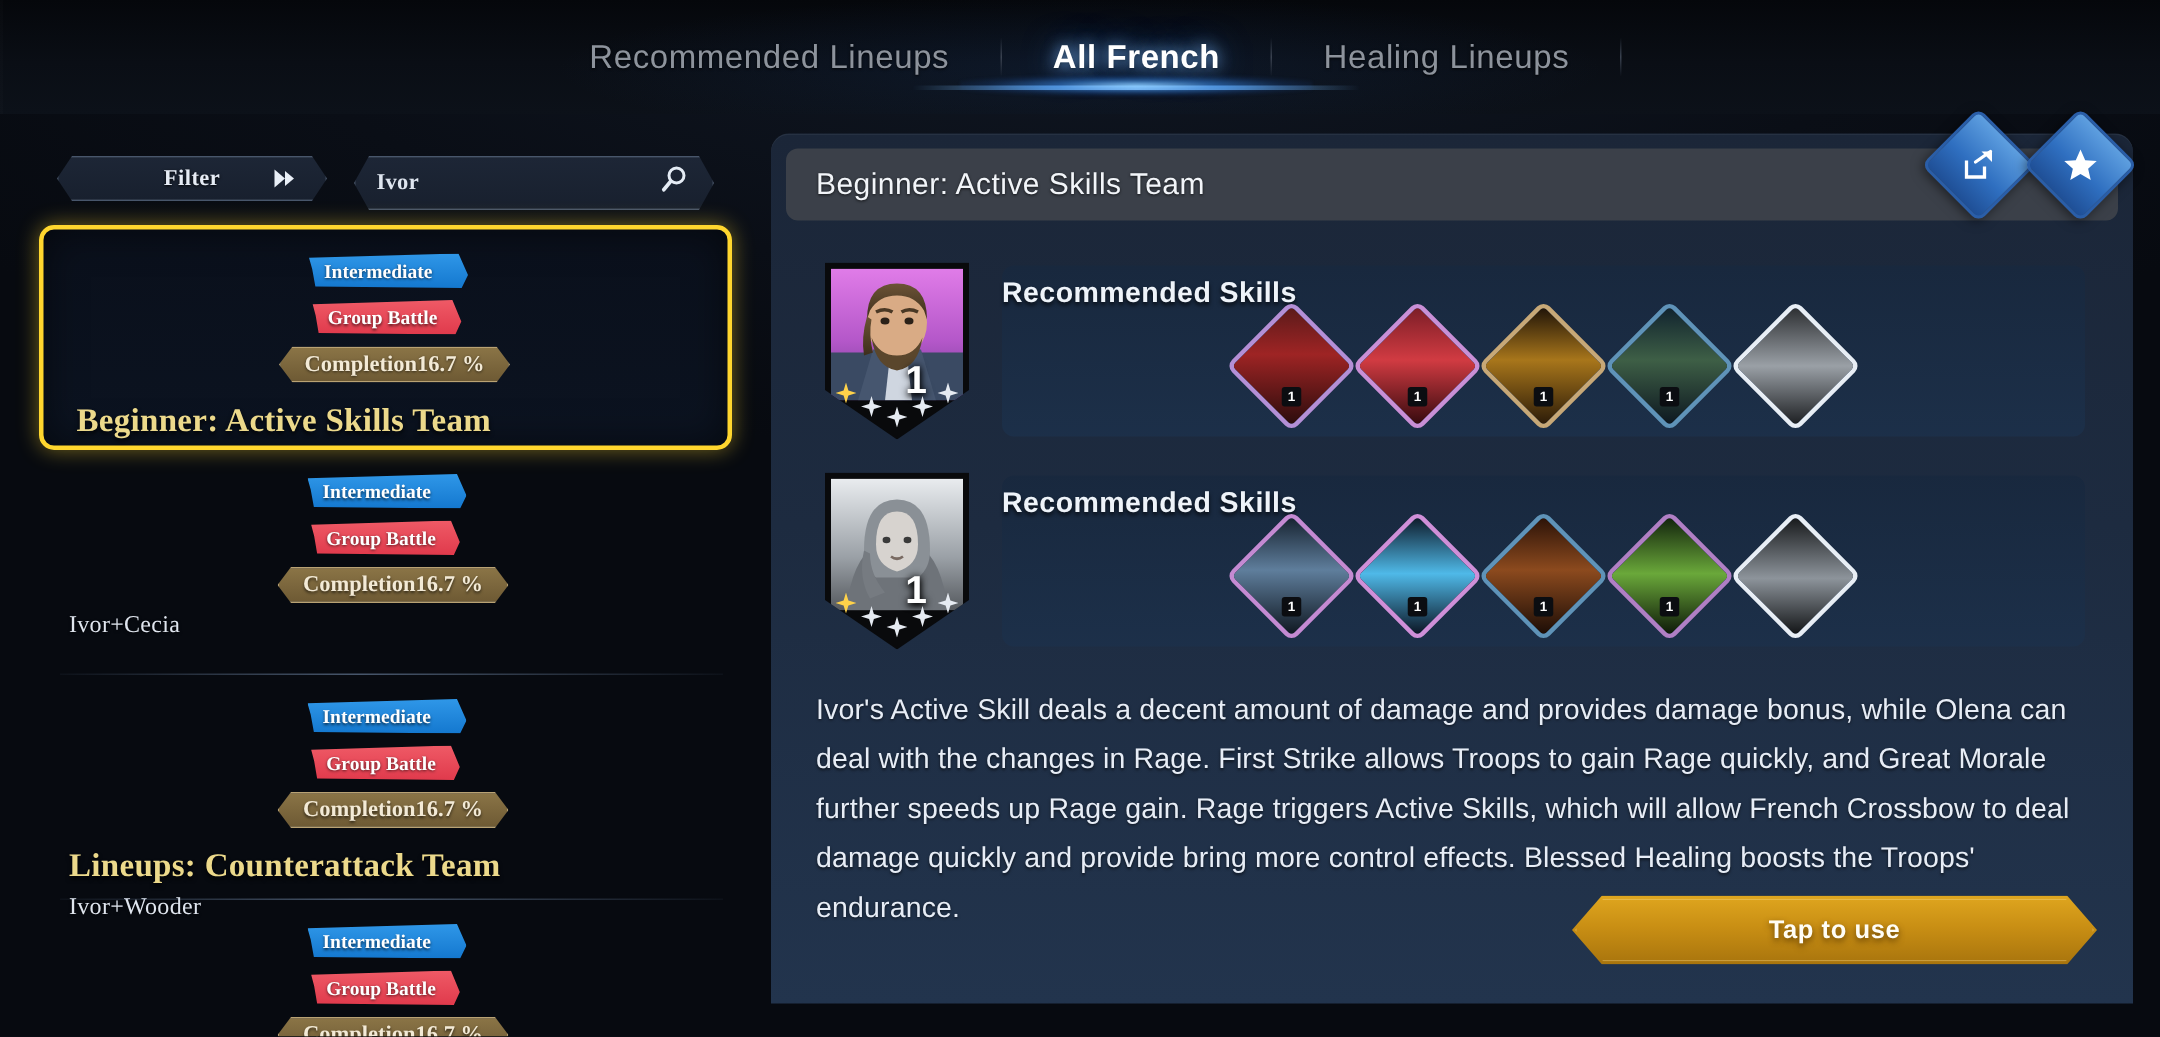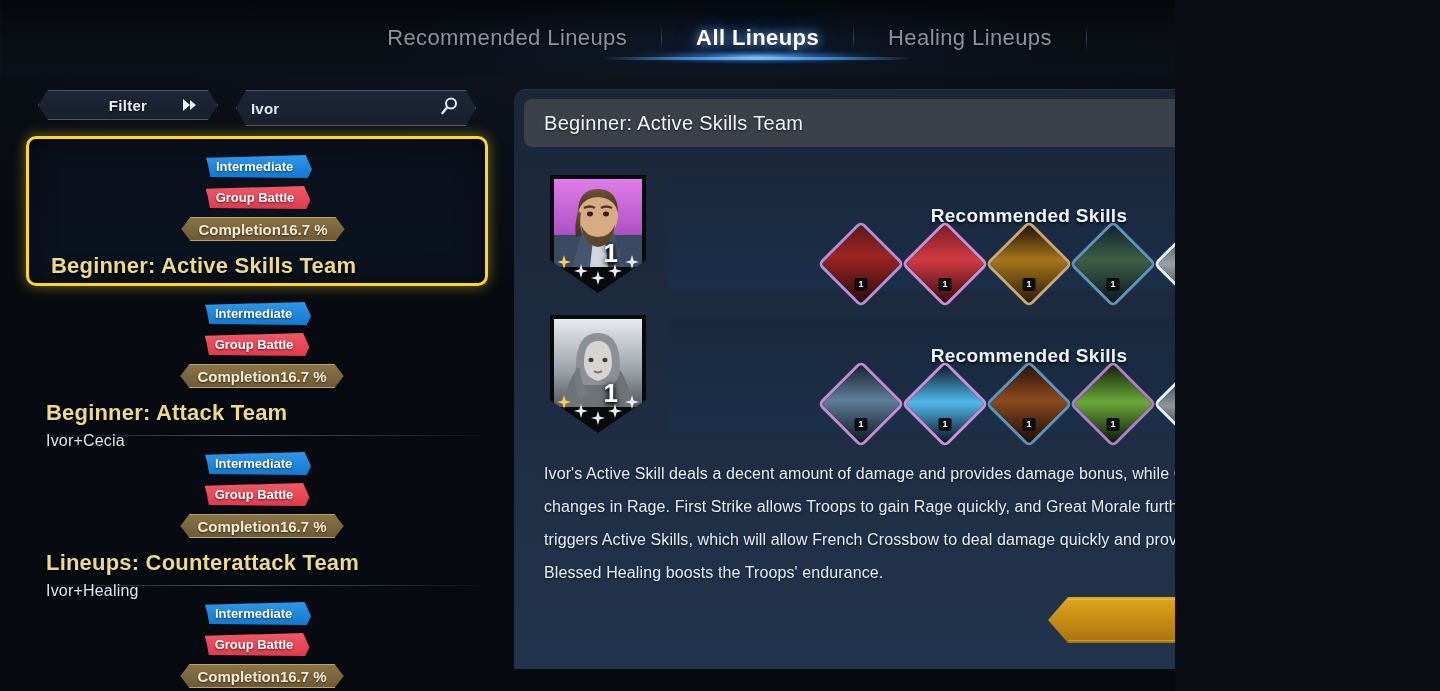--- a/index.html
+++ b/index.html
@@ -4,21 +4,21 @@
 <style>
   * { box-sizing: border-box; margin: 0; padding: 0; }
   html, body {
     width: 1440px; height: 691px;
     overflow: hidden;
     font-family: "Liberation Sans", sans-serif;
     background: #0a0d14;
   }
   #app {
     position: relative;
-    width: 1175px; height: 691px;
+    width: 1440px; height: 691px;
     background:
       radial-gradient(ellipse 900px 300px at 50% 0%, #101723 0%, #0a0e16 60%, #070a10 100%);
     overflow: hidden;
   }
 
   
   .tabbar {
     position: absolute; top: 0; left: 0; width: 1440px; height: 76px;
     background: linear-gradient(180deg,#05070b 0%, #0a0e15 55%, #0c1119 100%);
     display: flex; align-items: flex-start; justify-content: center;
@@ -50,21 +50,21 @@
     filter: blur(1.2px);
   }
   .tab.active::before{
     content:""; position:absolute; left:-60px; right:-60px; bottom:16px; height:3px;
     background: linear-gradient(90deg, transparent, rgba(120,190,255,.75) 30%, rgba(180,225,255,.95) 50%, rgba(120,190,255,.75) 70%, transparent);
     filter: blur(.5px);
   }
   .tab-sep { width:1px; height: 26px; background: linear-gradient(180deg, transparent, #3a4250, transparent); align-self:center;}
 
   
-  .leftcol { position:absolute; left:0; top:62px; width: 510px; height: 615px; }
+  .leftcol { position:absolute; left:0; top:76px; width: 510px; height: 615px; font-family: Liberation Serif, serif; }
 
   .controls { position:absolute; left: 38px; top: 28px; display:flex; gap: 18px; }
 
   .hexbtn {
     position: relative; height: 30px;
     background: linear-gradient(180deg, #1d2636 0%, #18202e 100%);
     border: 1px solid #48566b;
     display:flex; align-items:center;
     clip-path: polygon(10px 0, calc(100% - 10px) 0, 100% 50%, calc(100% - 10px) 100%, 10px 100%, 0 50%);
   }
@@ -174,40 +174,40 @@
   .stars .s:nth-child(3) { margin-bottom: 0px; }
   .stars .s:nth-child(4) { margin-bottom: 7px; }
   .stars .s:nth-child(5) { margin-bottom: 16px; }
 
   .skills-box {
     position:absolute; left: 118px; top: 2px; width: 722px; height: 114px;
     background: linear-gradient(180deg, rgba(24,40,62,.95), rgba(28,48,74,.9));
     border-radius: 8px;
   }
   .skills-title {
-    text-align:center; color:#eef3f9; font-size: 19px; font-weight:bold;
-    padding-top: 8px; letter-spacing:.3px; text-shadow: 0 2px 3px rgba(0,0,0,.75); margin-top: 20px;
+    text-align:left; color:#eef3f9; font-size: 19px; font-weight:bold;
+    padding-top: 8px; letter-spacing:.3px; text-shadow: 0 2px 3px rgba(0,0,0,.75);
   }
   .skills-row { display:flex; justify-content:center; align-items:center; gap: 22px; margin-top: 6px; }
   .skill { position:relative; width: 62px; height: 62px; }
   .skill .dmd {
     position:absolute; inset:0; transform: rotate(45deg); border-radius: 6px;
     border: 3px solid #aaa; overflow:hidden;
   }
   .skill .inner { position:absolute; inset:0; }
   .skill .lv {
     position:absolute; left: 50%; bottom: 4px; transform: translateX(-50%);
     min-width: 13px; height: 13px; background:#0b0d11; color:#fff;
     font-size: 9px; line-height: 13px; text-align:center; font-weight:bold;
     border-radius: 2px; padding: 0 2px;
   }
 
   .desc {
     position:absolute; left: 30px; top: 368px; width: 856px;
-    color: #e7edf6; font-size: 16px; line-height: 33px; letter-spacing:.1px;
+    color: #e7edf6; font-size: 19px; line-height: 33px; letter-spacing:.1px;
     text-shadow: 0 1px 2px rgba(0,0,0,.6);
   }
 
   .use-btn {
     position:absolute; right: 24px; bottom: 26px; width: 350px; height: 46px;
     background: linear-gradient(180deg, #dfa61f 0%, #c98f14 45%, #a8740d 100%);
     clip-path: polygon(20px 0, calc(100% - 20px) 0, 100% 50%, calc(100% - 20px) 100%, 20px 100%, 0 50%);
     display:flex; align-items:center; justify-content:center;
     box-shadow: 0 3px 10px rgba(0,0,0,.45);
   }
@@ -223,21 +223,21 @@
 </style>
 </head>
 <body>
 
 <div id="app">
 
   <div class="tabbar">
     <div class="tabs">
       <div class="tab">Recommended Lineups</div>
       <div class="tab-sep"></div>
-      <div class="tab active">All Lineups</div>
+      <div class="tab active">All French</div>
       <div class="tab-sep"></div>
       <div class="tab">Healing Lineups</div>
       <div class="tab-sep"></div>
     </div>
   </div>
 
   <div class="leftcol">
 
     <div class="controls">
       <div class="hexbtn filter-btn">
@@ -271,33 +271,32 @@
         </div>
         <div class="lineup-title">Beginner: Active Skills Team</div>
       </div>
 
       <div class="lineup">
         <div class="badges">
           <div class="badge-ribbon badge-blue">Intermediate</div>
           <div class="badge-ribbon badge-red">Group Battle</div>
           <div class="badge-hex">Completion16.7 %</div>
         </div>
-        <div class="lineup-title">Beginner: Attack Team</div>
         <div class="lineup-sub">Ivor+Cecia</div>
         <div class="divider"></div>
       </div>
 
       <div class="lineup">
         <div class="badges">
           <div class="badge-ribbon badge-blue">Intermediate</div>
           <div class="badge-ribbon badge-red">Group Battle</div>
           <div class="badge-hex">Completion16.7 %</div>
         </div>
         <div class="lineup-title">Lineups: Counterattack Team</div>
-        <div class="lineup-sub">Ivor+Healing</div>
+        <div class="lineup-sub">Ivor+Wooder</div>
         <div class="divider"></div>
       </div>
 
       <div class="lineup">
         <div class="badges">
           <div class="badge-ribbon badge-blue">Intermediate</div>
           <div class="badge-ribbon badge-red">Group Battle</div>
           <div class="badge-hex">Completion16.7 %</div>
         </div>
       </div>

